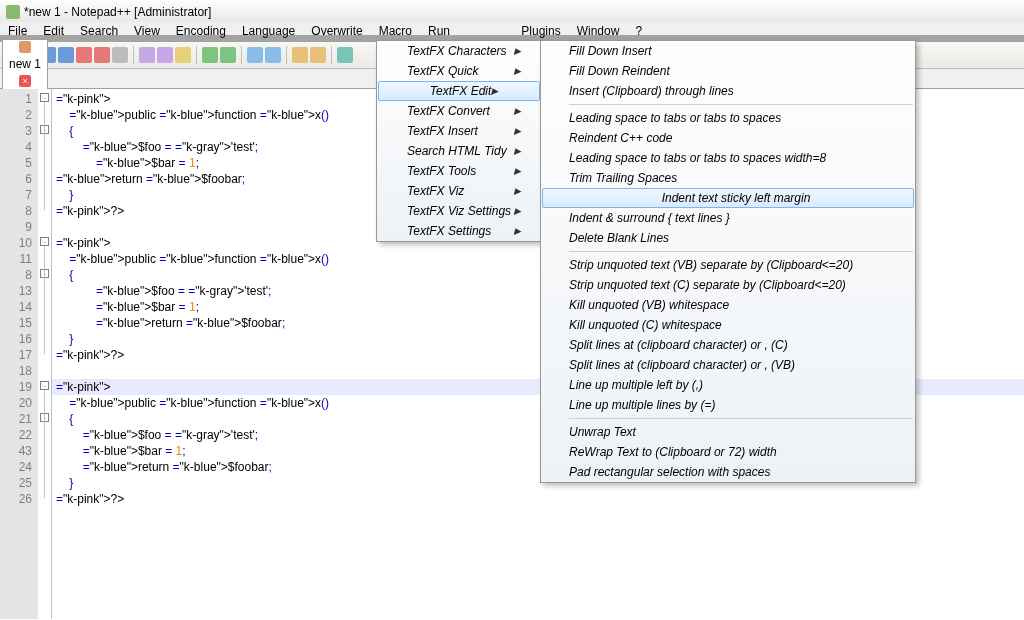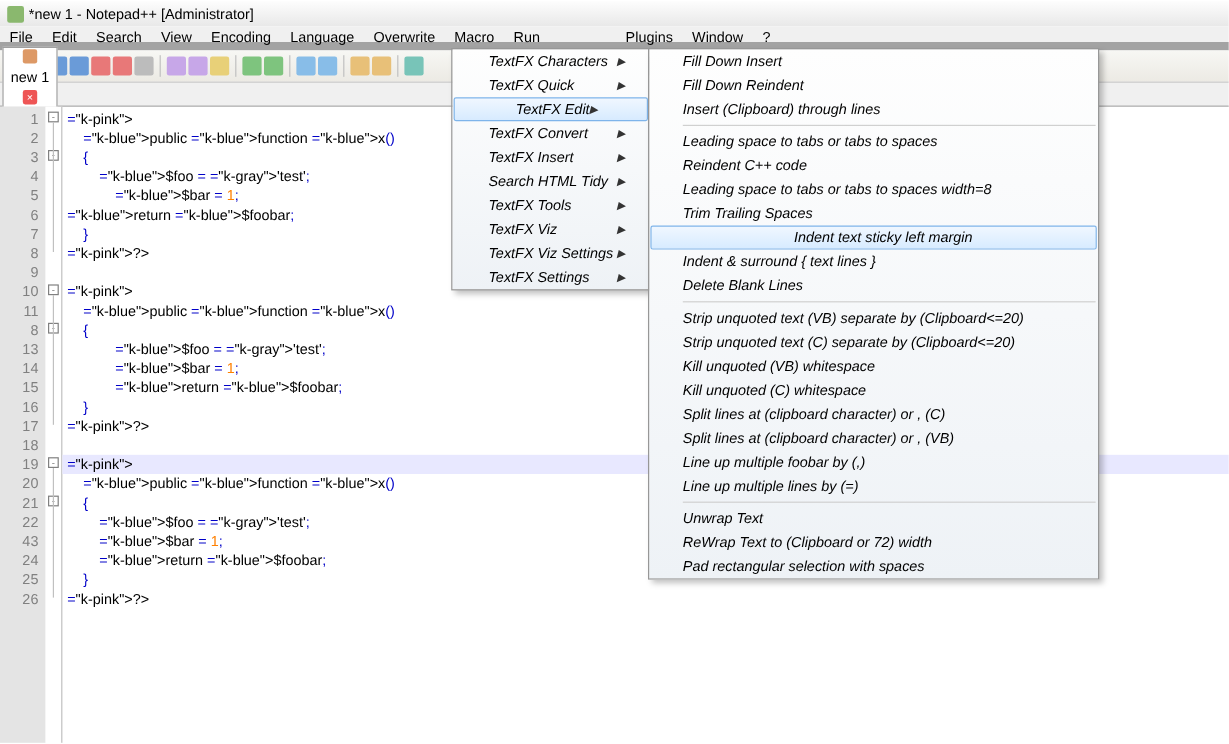--- a/index.html
+++ b/index.html
@@ -199,19 +199,19 @@
     <div class="menu-item hl">Indent text sticky left margin</div>
     <div class="menu-item">Indent &amp; surround { text lines }</div>
     <div class="menu-item">Delete Blank Lines</div>
     <div class="menu-sep"></div>
     <div class="menu-item">Strip unquoted text (VB) separate by (Clipboard&lt;=20)</div>
     <div class="menu-item">Strip unquoted text (C) separate by (Clipboard&lt;=20)</div>
     <div class="menu-item">Kill unquoted (VB) whitespace</div>
     <div class="menu-item">Kill unquoted (C) whitespace</div>
     <div class="menu-item">Split lines at (clipboard character) or , (C)</div>
     <div class="menu-item">Split lines at (clipboard character) or , (VB)</div>
-    <div class="menu-item">Line up multiple foobar by (,)</div>
+    <div class="menu-item">Line up multiple left by (,)</div>
     <div class="menu-item">Line up multiple lines by (=)</div>
     <div class="menu-sep"></div>
     <div class="menu-item">Unwrap Text</div>
     <div class="menu-item">ReWrap Text to (Clipboard or 72) width</div>
     <div class="menu-item">Pad rectangular selection with spaces</div>
   </div>
 
 </body></html>

